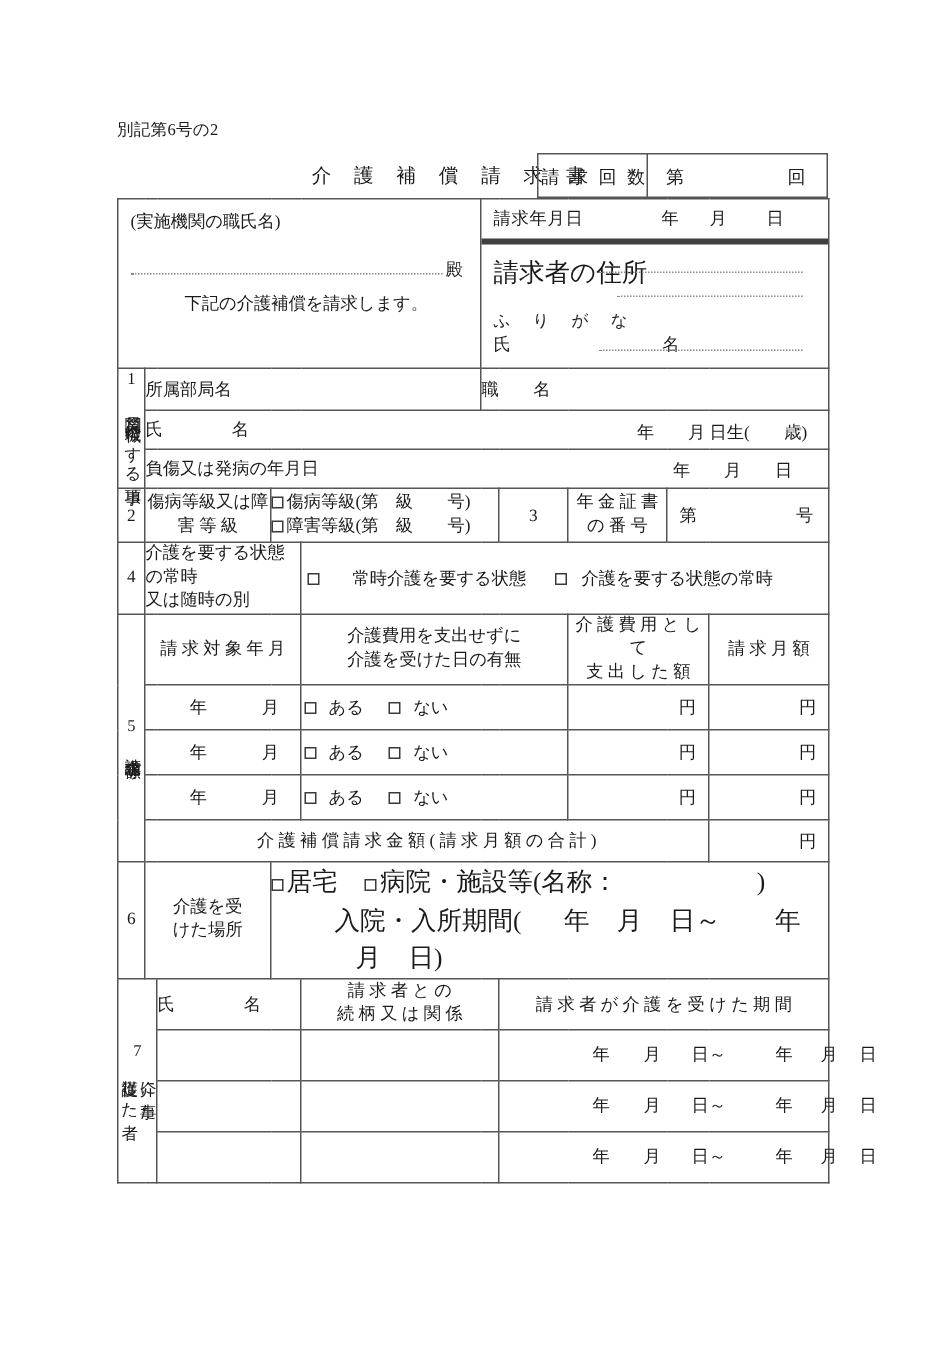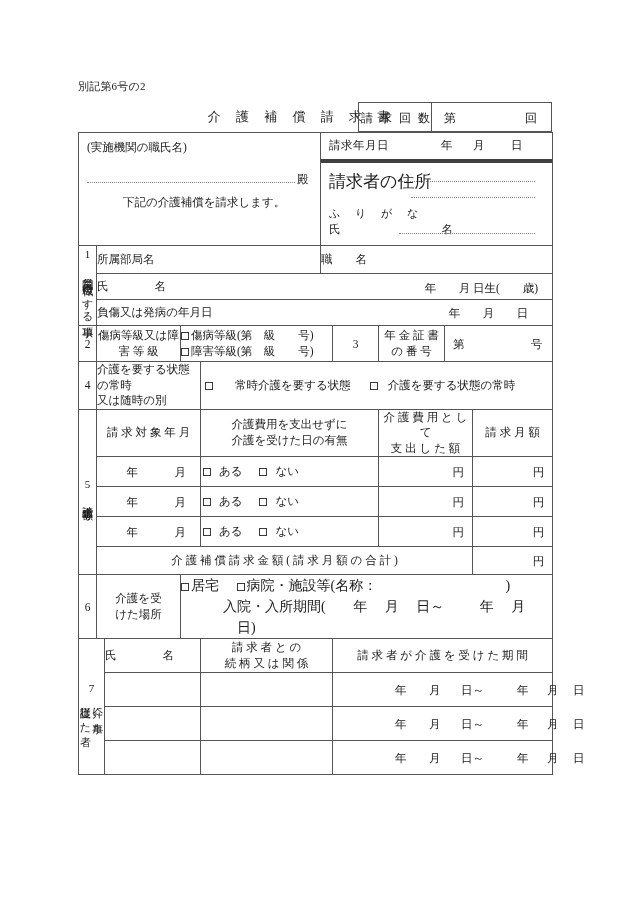--- a/index.html
+++ b/index.html
@@ -227,21 +227,21 @@
   .s1-inj-y { position: absolute; right: 92px; top: 6px; }
   .s1-inj-m { position: absolute; right: 58px; top: 6px; }
   .s1-inj-d { position: absolute; right: 24px; top: 6px; }
 
   
   .yen { position: absolute; right: 8px; top: 50%; transform: translateY(-50%); }
   .ym-y { position: absolute; right: 62px; top: 50%; transform: translateY(-50%); }
   .ym-m { position: absolute; right: 14px; top: 50%; transform: translateY(-50%); }
 
   
-  .s6 { padding: 4px 6px; line-height: 1.5; font-size: 14px; }
+  .s6 { padding: 4px 6px; line-height: 1.5; font-size: 17px; }
   .s6-l2 { padding-left: 42px; }
   .s6-paren-close { float: right; margin-right: 42px; }
 
   
   .per { position: relative; height: 100%; font-size: 11.5px; }
   .per .p1y { position: absolute; left: 62px; top: 50%; transform: translateY(-50%); }
   .per .p1m { position: absolute; left: 96px; top: 50%; transform: translateY(-50%); }
   .per .p1d { position: absolute; left: 128px; top: 50%; transform: translateY(-50%); }
   .per .p2y { position: absolute; left: 184px; top: 50%; transform: translateY(-50%); }
   .per .p2m { position: absolute; left: 214px; top: 50%; transform: translateY(-50%); }

